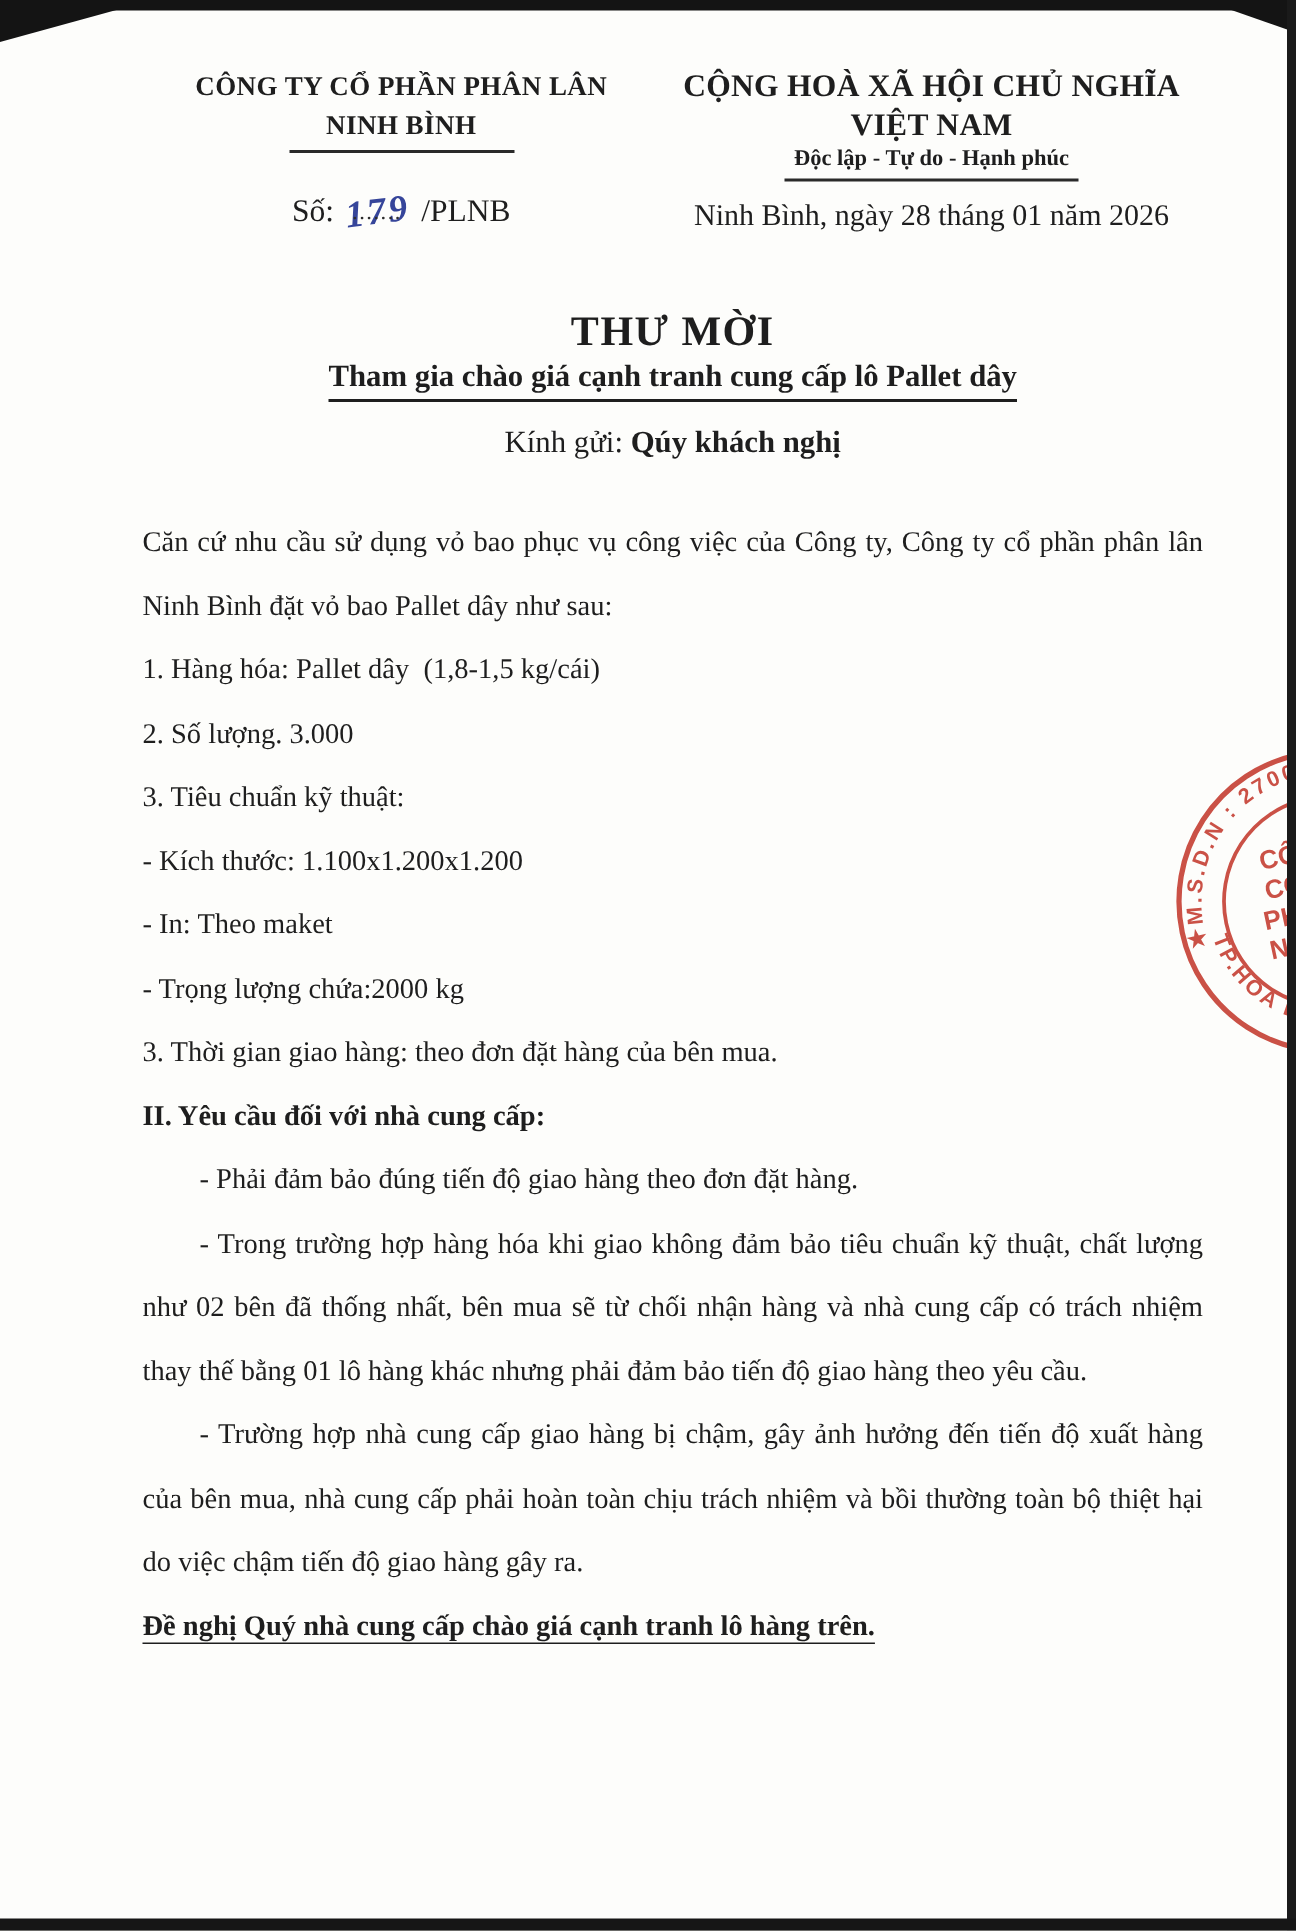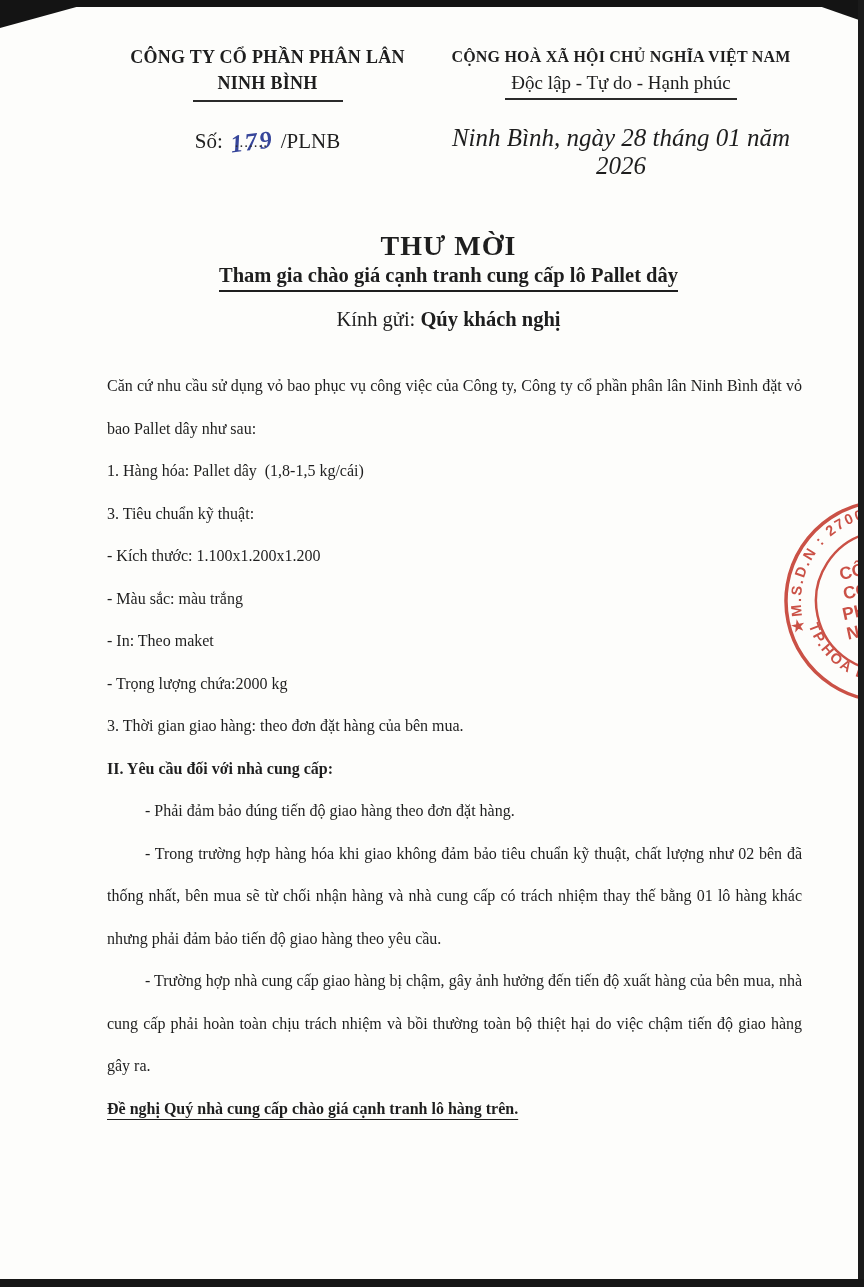--- a/index.html
+++ b/index.html
@@ -43,35 +43,35 @@
     font-weight: bold;
     letter-spacing: 2px;
     transform: rotate(-7deg) translateY(2px);
     position: relative;
     padding: 0 2px;
   }
   .ref-dots {
     position: absolute; left: 40px; bottom: 3px;
     font-size: 15px; letter-spacing: 1px; color: #2c2c2c;
   }
-  .nat-line1 { font-weight: bold; font-size: 16px; line-height: 26px; letter-spacing: .2px; }
-  .nat-line2 { font-weight: normal; font-size: 19px; display: inline-block;
+  .nat-line1 { font-weight: bold; font-size: 21px; line-height: 26px; letter-spacing: .2px; }
+  .nat-line2 { font-weight: bold; font-size: 15px; display: inline-block;
                border-bottom: 2px solid #2a2a2a; padding: 2px 6px 4px 6px; }
-  .dateline { margin-top: 24px; font-style: italic; font-size: 25px; }
+  .dateline { margin-top: 12px; font-size: 20px; }
 
   
   .title-block { text-align: center; margin-top: 50px; }
   .doc-title { font-size: 28px; font-weight: bold; letter-spacing: 1px; }
   .doc-subtitle { display: inline-block; font-size: 20.5px; font-weight: bold;
                   border-bottom: 2.5px solid #1e1e1e; padding-bottom: 3px; margin-top: 2px; }
   .salutation { margin-top: 16px; font-size: 20.5px; }
   .salutation b { font-weight: bold; }
 
   
-  .body-text { margin-top: 34px; font-size: 16px; line-height: 42.5px; margin-left: 12px; }
+  .body-text { margin-top: 34px; font-size: 19px; line-height: 42.5px; }
   .para { text-align: justify; }
   .heading { font-weight: bold; }
   .spec-item { white-space: pre-wrap; }
   .indent { text-indent: 38px; }
   .closing { font-weight: bold; text-decoration: underline;
              text-underline-offset: 5px; margin-top: 0; }
 
   
   .stamp {
     position: absolute; left: 775px; top: 490px;
@@ -112,23 +112,23 @@
     <div class="salutation">
       <span>Kính gửi:</span>
       <b>Qúy khách nghị</b>
     </div>
   </div>
 
   <div class="body-text">
     <p class="para">Căn cứ nhu cầu sử dụng vỏ bao phục vụ công việc của Công ty, Công ty cổ phần phân lân Ninh Bình đặt vỏ bao Pallet dây như sau:</p>
 
     <p class="spec-item">1. Hàng hóa: Pallet dây  (1,8-1,5 kg/cái)</p>
+    <p class="spec-item">2. Số lượng. 3.000</p>
     <p class="spec-item">3. Tiêu chuẩn kỹ thuật:</p>
     <p class="spec-item">- Kích thước: 1.100x1.200x1.200</p>
-    <p class="spec-item">- Màu sắc: màu trắng</p>
     <p class="spec-item">- In: Theo maket</p>
     <p class="spec-item">- Trọng lượng chứa:2000 kg</p>
     <p class="spec-item">3. Thời gian giao hàng: theo đơn đặt hàng của bên mua.</p>
 
     <p class="heading">II. Yêu cầu đối với nhà cung cấp:</p>
     <p class="para indent">- Phải đảm bảo đúng tiến độ giao hàng theo đơn đặt hàng.</p>
     <p class="para indent">- Trong trường hợp hàng hóa khi giao không đảm bảo tiêu chuẩn kỹ thuật, chất lượng như 02 bên đã thống nhất, bên mua sẽ từ chối nhận hàng và nhà cung cấp có trách nhiệm thay thế bằng 01 lô hàng khác nhưng phải đảm bảo tiến độ giao hàng theo yêu cầu.</p>
     <p class="para indent">- Trường hợp nhà cung cấp giao hàng bị chậm, gây ảnh hưởng đến tiến độ xuất hàng của bên mua, nhà cung cấp phải hoàn toàn chịu trách nhiệm và bồi thường toàn bộ thiệt hại do việc chậm tiến độ giao hàng gây ra.</p>
 
     <p class="closing">Đề nghị Quý nhà cung cấp chào giá cạnh tranh lô hàng trên.</p>

